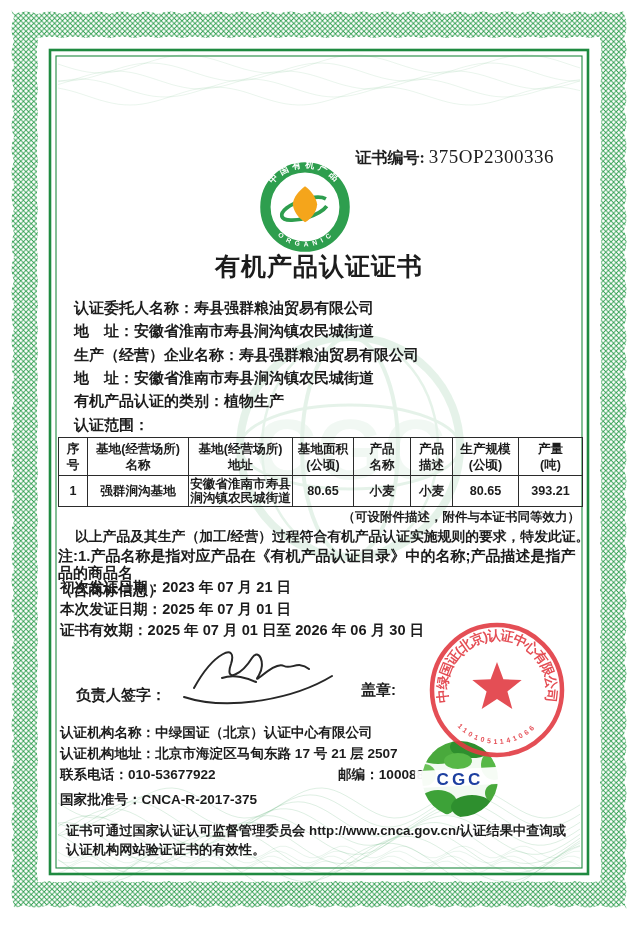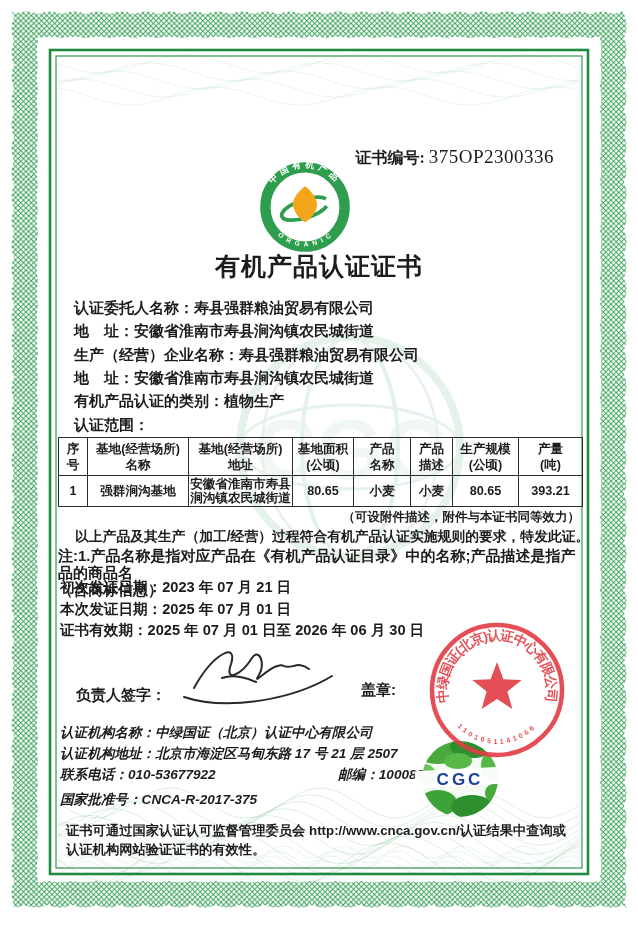--- a/index.html
+++ b/index.html
@@ -21,21 +21,21 @@
   table.scope th{font-weight:700;line-height:16px;}
   table.scope td{line-height:14.5px;}
   .attach{position:absolute;right:58px;top:509px;font-size:12.5px;font-weight:600;
           font-family:"Liberation Serif",serif;margin-left:44px;}
   .statement{position:absolute;left:58px;top:528px;width:526px;font-size:13.8px;font-weight:700;margin-left:17px;}
   .fnote{position:absolute;left:58px;top:547px;width:526px;font-size:15px;font-weight:600;line-height:17px;}
   .dates{position:absolute;left:60px;top:577px;font-size:14.6px;font-weight:700;line-height:21.5px;}
   .signlab{position:absolute;left:60px;top:686px;font-size:15px;font-weight:700;margin-left:16px;}
   .seallab{position:absolute;left:361px;top:681px;font-size:15px;font-weight:700;}
   .org{position:absolute;left:60px;top:724px;width:460px;font-size:13.6px;font-weight:700;}
-  .org .ln{position:relative;height:21px;font-style:italic;}
+  .org .ln{position:relative;height:21px;}
   .org .ln.gap{margin-top:4px;}
   .org .pc{position:absolute;left:278px;top:0;}
   .footer{position:absolute;left:66px;top:822px;width:520px;font-size:13.3px;font-weight:700;line-height:18.5px;}
   .sig{position:absolute;left:178px;top:638px;z-index:2;}
   .stamp{position:absolute;left:417px;top:612px;z-index:4;}
   .globe{position:absolute;left:408px;top:735px;z-index:3;}
   .orglogo{position:absolute;left:260px;top:161px;z-index:2;}
 </style>
 </head>
 <body>

